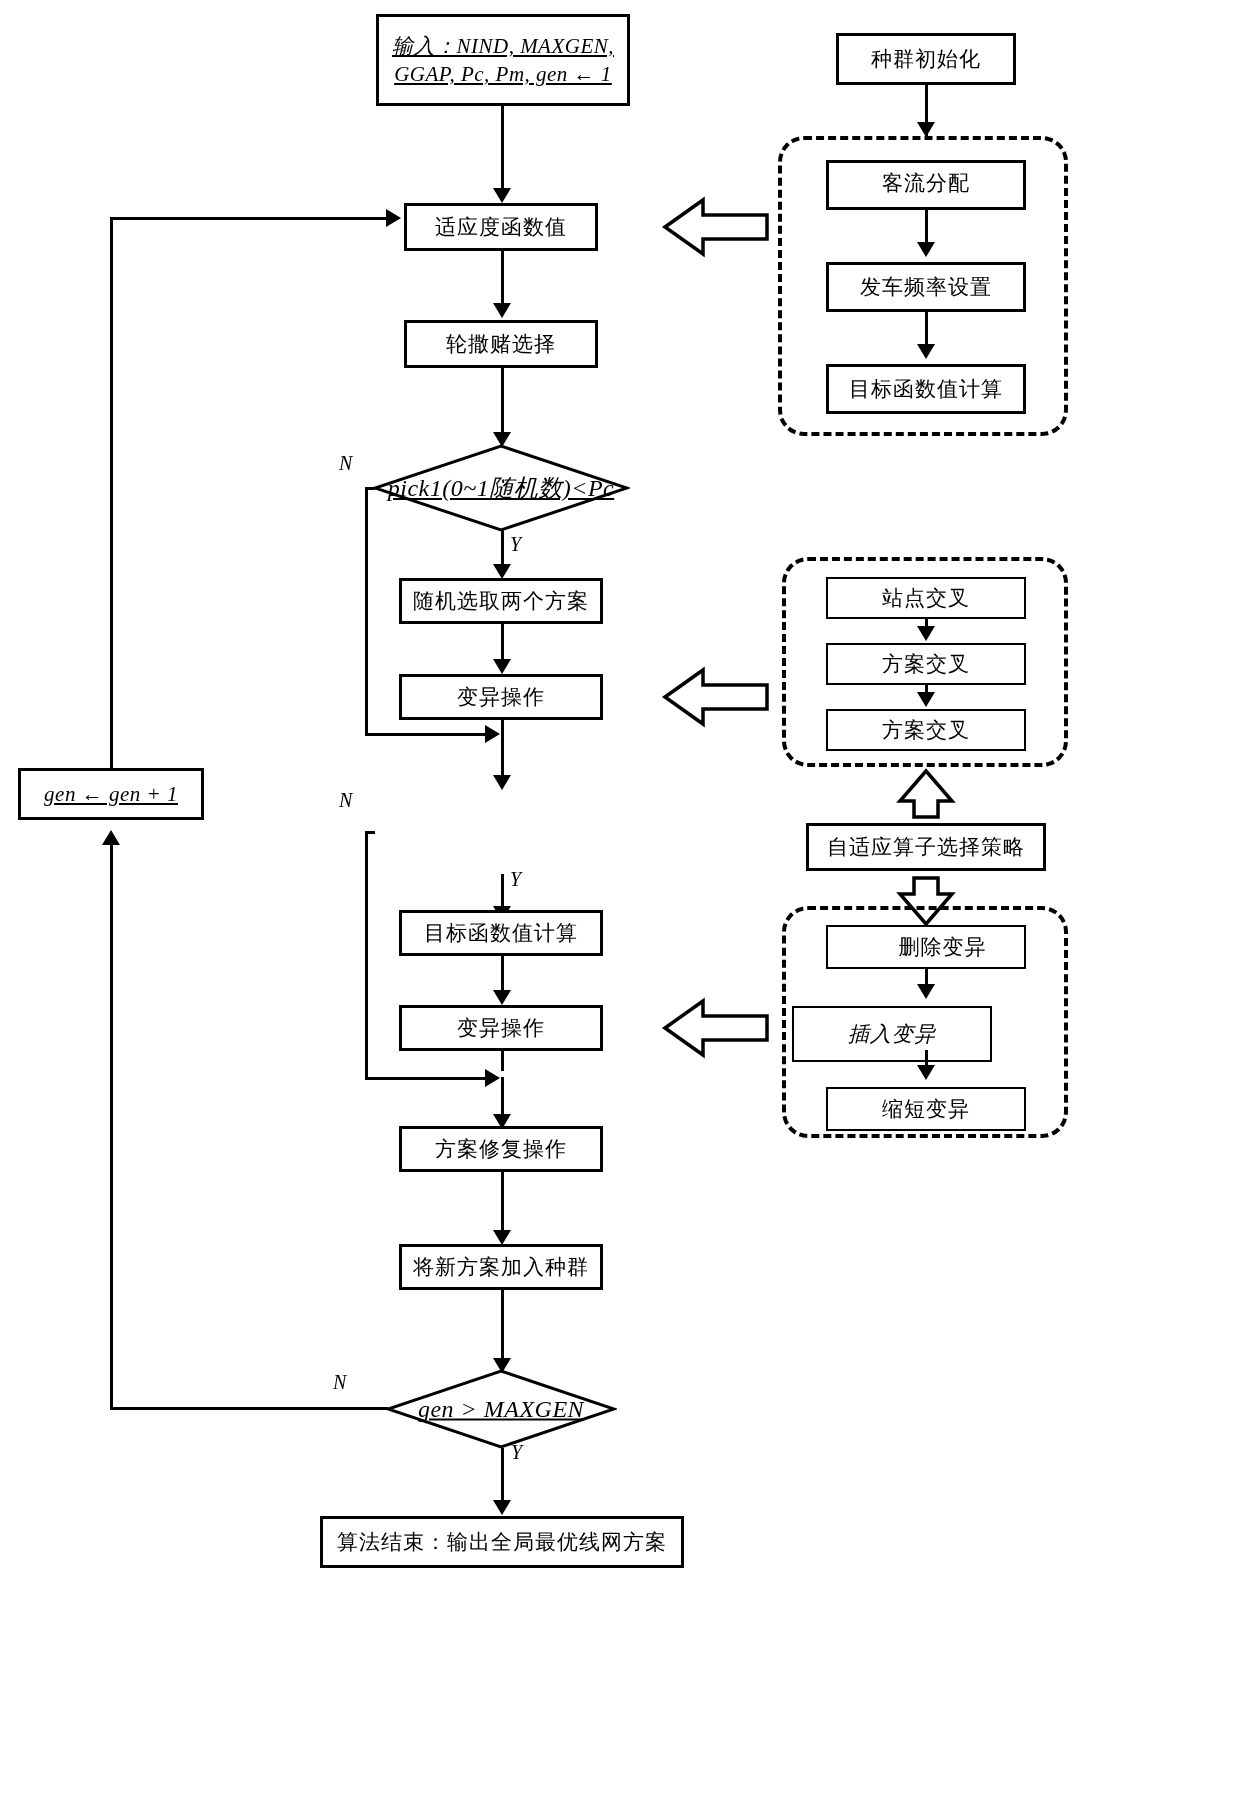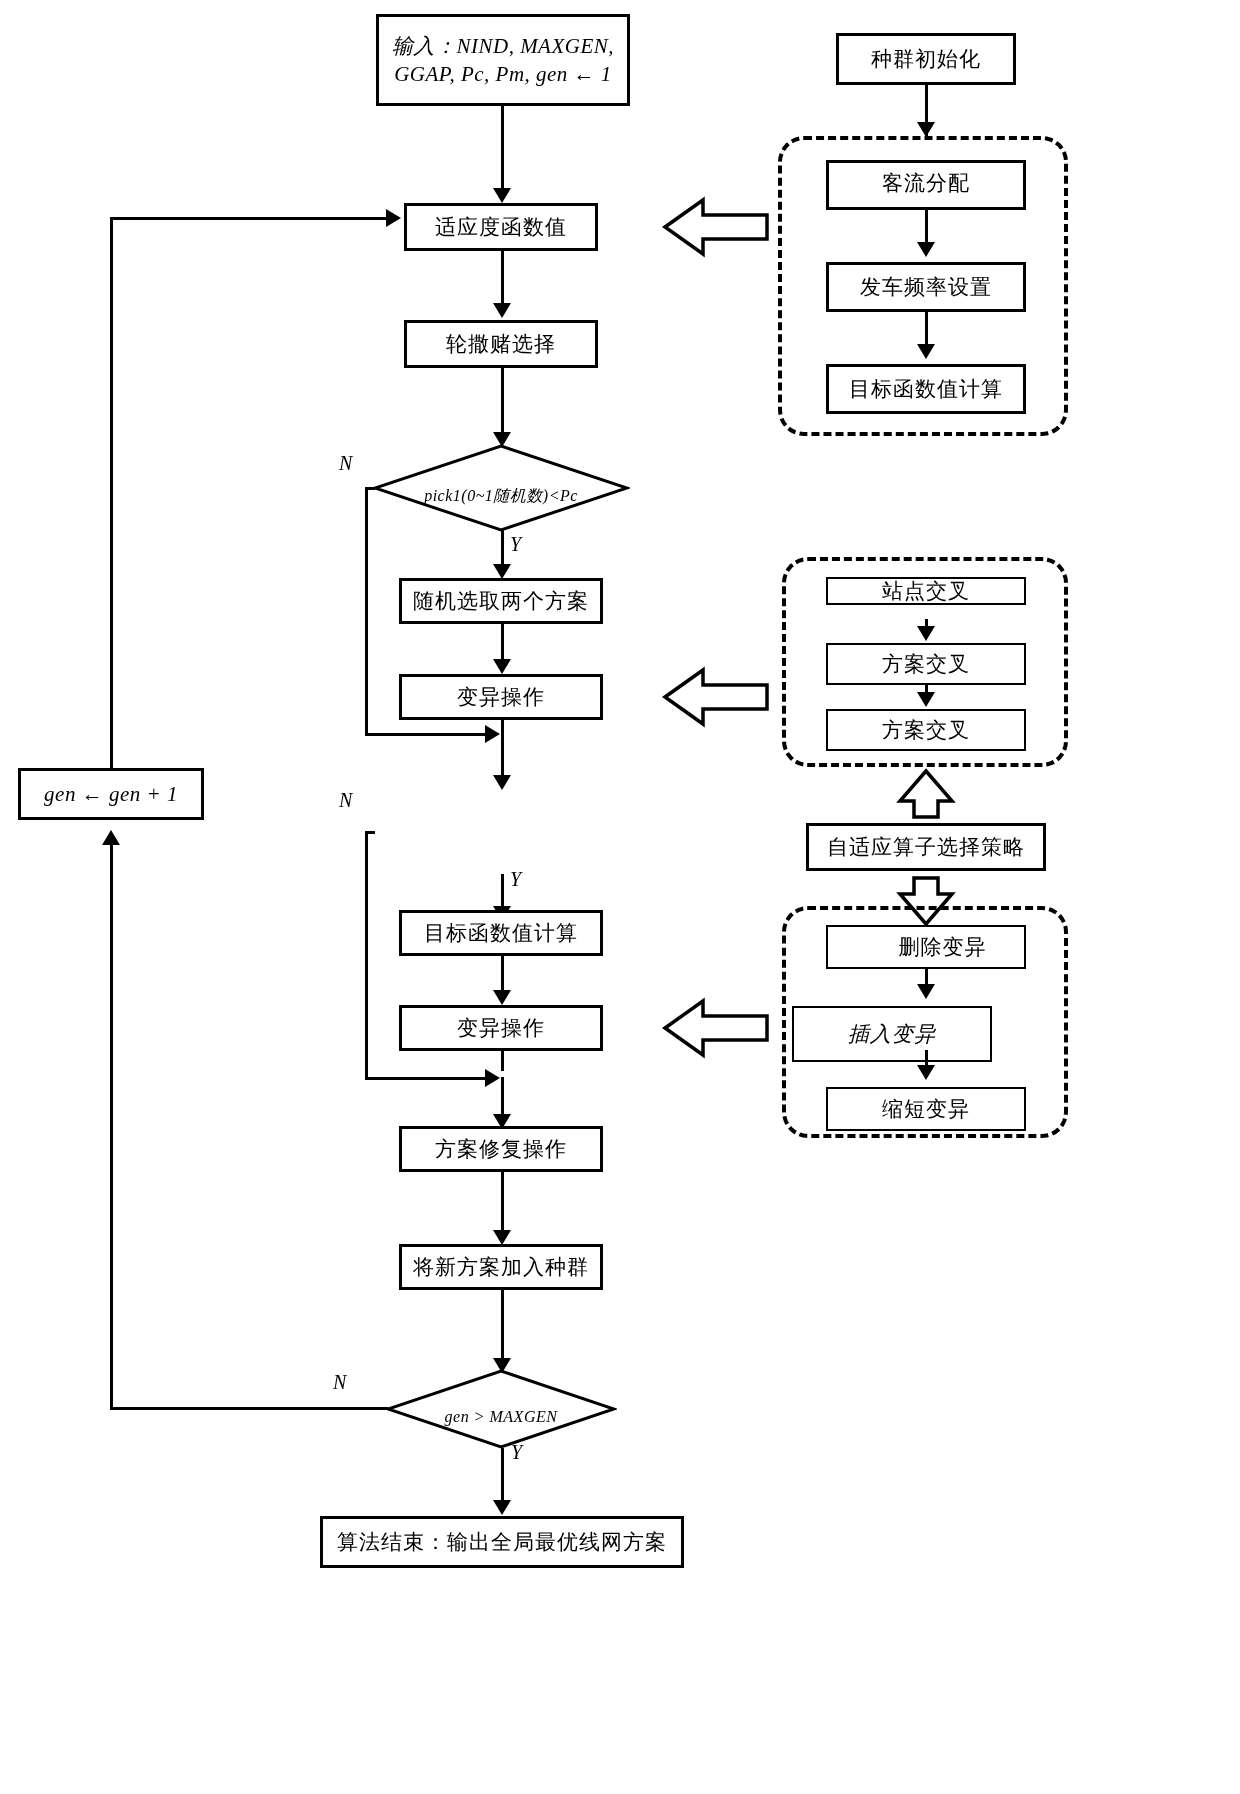--- a/index.html
+++ b/index.html
@@ -35,20 +35,21 @@
     padding: 2px 6px;
   }
   .node.thin { border-width: 2px; }
   .node .lbl { display: block; }
   .node .line2 { display: block; }
 
   .italic {
     font-family: "Liberation Serif", "DejaVu Serif", serif;
     font-style: italic;
     letter-spacing: 0.5px;
+    text-decoration: underline;
   }
 
   
   .group {
     position: absolute;
     box-sizing: border-box;
     border: 4px dashed #000;
     border-radius: 26px;
     background: transparent;
   }
@@ -57,24 +58,23 @@
   .diamond {
     position: absolute;
   }
   .diamond svg { display: block; }
   .diamond .dtext {
     position: absolute;
     left: 0; right: 0;
     top: 50%;
     transform: translateY(-50%);
     text-align: center;
-    font-size: 16px;
+    font-size: 24px;
     color: #000;
     pointer-events: none;
-    margin-top: 8px;
   }
 
   
   .vline, .hline {
     position: absolute;
     background: #000;
   }
   .vline { width: 3px; }
   .hline { height: 3px; }
 
@@ -272,21 +272,21 @@
   </div>
 
   <div class="block-arrow" style="left:661px; top:196px; width:110px; height:62px;">
     <svg width="110" height="62" viewBox="0 0 110 62">
       <polygon points="4,31 42,4 42,19 106,19 106,43 42,43 42,58" fill="#ffffff" stroke="#000000" stroke-width="3.5" stroke-linejoin="miter"></polygon>
     </svg>
   </div>
 
   <div class="group" style="left:782px; top:557px; width:286px; height:210px;"></div>
 
-  <div class="node thin" style="left:826px; top:577px; width:200px; height:28px;">
+  <div class="node thin" style="left:826px; top:577px; width:200px; height:42px;">
     <span>站点交叉</span>
   </div>
 
   <div class="vline" style="left:925px; top:619px; height:12px;"></div>
   <div class="arrow-down" style="left:917px; top:626px;"></div>
 
   <div class="node thin" style="left:826px; top:643px; width:200px; height:42px;">
     <span>方案交叉</span>
   </div>
 

